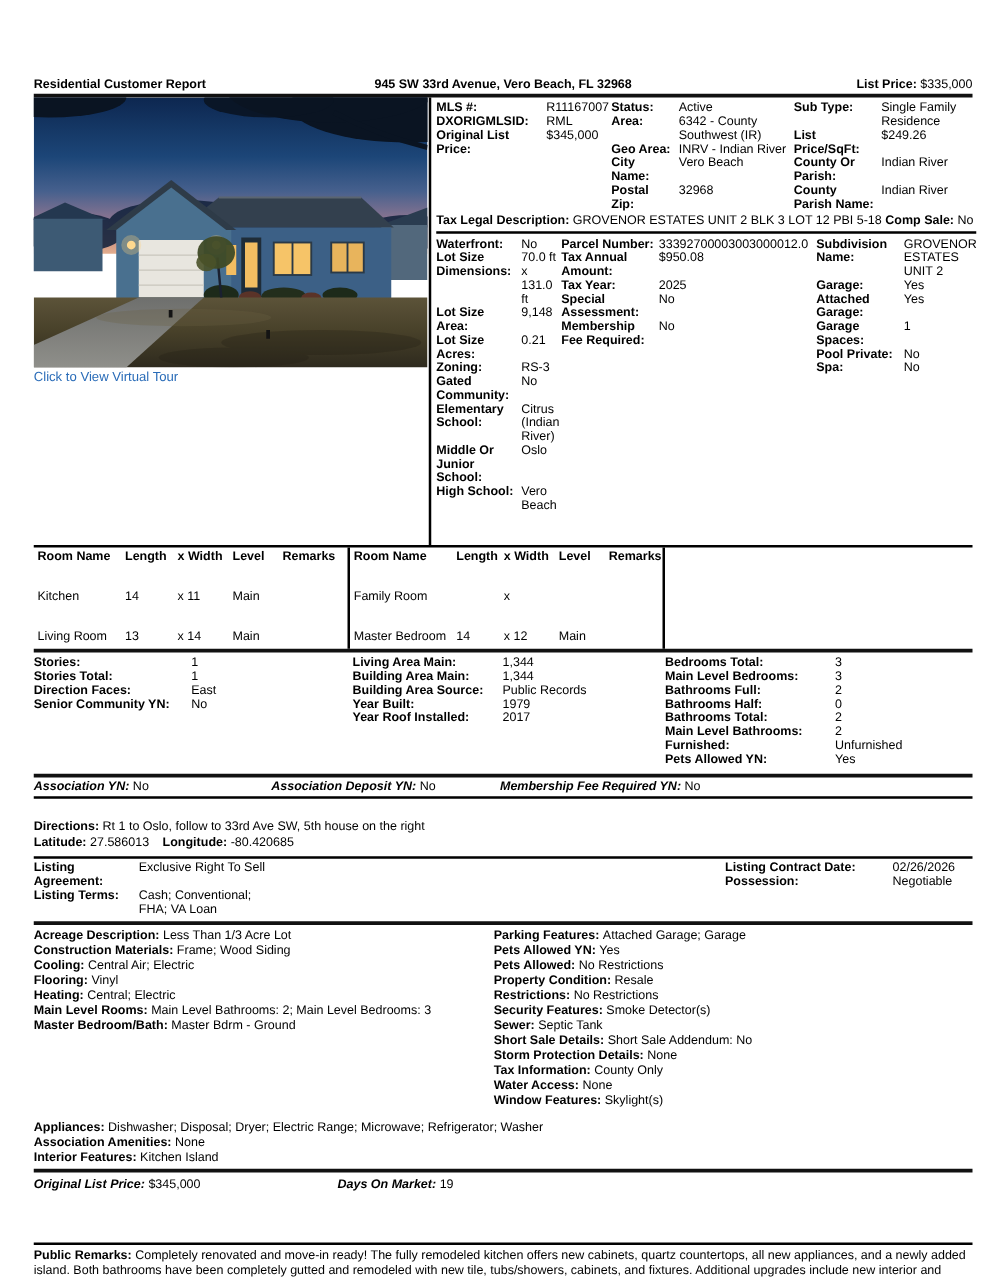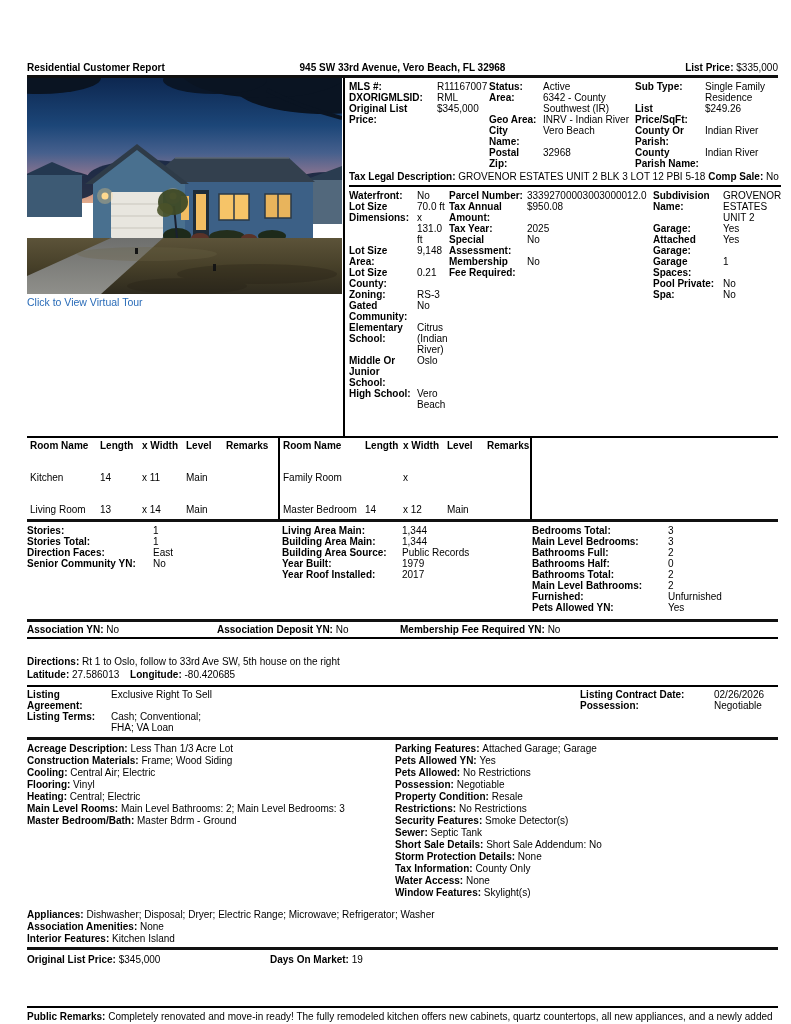--- a/index.html
+++ b/index.html
@@ -51,21 +51,21 @@
   
   .struct { display:flex; padding:3px 0 6px; }
   .c-st1 { width:255px; grid-template-columns:122px 1fr; }
   .c-st2 { width:250px; grid-template-columns:116px 1fr; }
   .c-st3 { flex:1; grid-template-columns:132px 1fr; }
 
   
   .assoc { display:flex; padding:2px 0 2px; }
   .assoc .pair:nth-child(1) { width:190px; }
   .assoc .pair:nth-child(2) { width:183px; }
-  .pair .lab { font-weight:bold; }
+  .pair .lab { font-weight:bold;font-style:italic; }
 
   .directions { padding:2px 0 3px;margin-top:15px; }
   .directions .line { margin-bottom:2px; }
   .gap8 { display:inline-block; width:8px; }
 
   
   .listingrow { display:flex; padding:2px 0 4px; }
   .c-la { width:196px; grid-template-columns:80px 112px; }
   .c-lc { margin-left:auto; width:198px; grid-template-columns:130px 1fr; }
 
@@ -231,21 +231,21 @@
       </div>
       <div class="hr2"></div>
       <div class="cols3">
         <div class="lv c-pd1">
             <span class="lab">Waterfront:</span>
             <span class="val">No</span>
             <span class="lab">Lot Size Dimensions:</span>
             <span class="val">70.0 ft x 131.0 ft</span>
             <span class="lab">Lot Size Area:</span>
             <span class="val">9,148</span>
-            <span class="lab">Lot Size County:</span>
+            <span class="lab">Lot Size Acres:</span>
             <span class="val">0.21</span>
             <span class="lab">Zoning:</span>
             <span class="val">RS-3</span>
             <span class="lab">Gated Community:</span>
             <span class="val">No</span>
             <span class="lab">Elementary School:</span>
             <span class="val">Citrus (Indian River)</span>
             <span class="lab">Middle Or Junior School:</span>
             <span class="val">Oslo</span>
             <span class="lab">High School:</span>
@@ -407,21 +407,20 @@
         <div class="feat inlinepair"><span class="lab">Cooling: </span><span>Central Air; Electric</span></div>
         <div class="feat inlinepair"><span class="lab">Flooring: </span><span>Vinyl</span></div>
         <div class="feat inlinepair"><span class="lab">Heating: </span><span>Central; Electric</span></div>
         <div class="feat inlinepair"><span class="lab">Main Level Rooms: </span><span>Main Level Bathrooms: 2; Main Level Bedrooms: 3</span></div>
         <div class="feat inlinepair"><span class="lab">Master Bedroom/Bath: </span><span>Master Bdrm - Ground</span></div>
       </div>
     <div class="colR">
         <div class="feat inlinepair"><span class="lab">Parking Features: </span><span>Attached Garage; Garage</span></div>
         <div class="feat inlinepair"><span class="lab">Pets Allowed YN: </span><span>Yes</span></div>
         <div class="feat inlinepair"><span class="lab">Pets Allowed: </span><span>No Restrictions</span></div>
-        <div class="feat inlinepair"><span class="lab">Possession: </span><span>Negotiable</span></div>
         <div class="feat inlinepair"><span class="lab">Property Condition: </span><span>Resale</span></div>
         <div class="feat inlinepair"><span class="lab">Restrictions: </span><span>No Restrictions</span></div>
         <div class="feat inlinepair"><span class="lab">Security Features: </span><span>Smoke Detector(s)</span></div>
         <div class="feat inlinepair"><span class="lab">Sewer: </span><span>Septic Tank</span></div>
         <div class="feat inlinepair"><span class="lab">Short Sale Details: </span><span>Short Sale Addendum: No</span></div>
         <div class="feat inlinepair"><span class="lab">Storm Protection Details: </span><span>None</span></div>
         <div class="feat inlinepair"><span class="lab">Tax Information: </span><span>County Only</span></div>
         <div class="feat inlinepair"><span class="lab">Water Access: </span><span>None</span></div>
         <div class="feat inlinepair"><span class="lab">Window Features: </span><span>Skylight(s)</span></div>
       </div>

